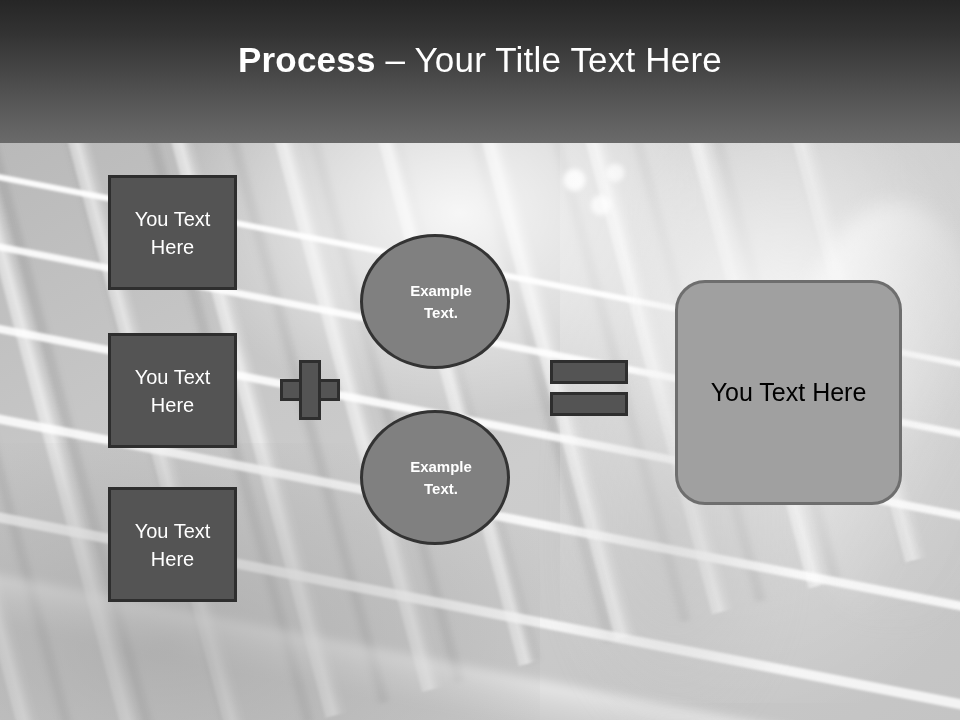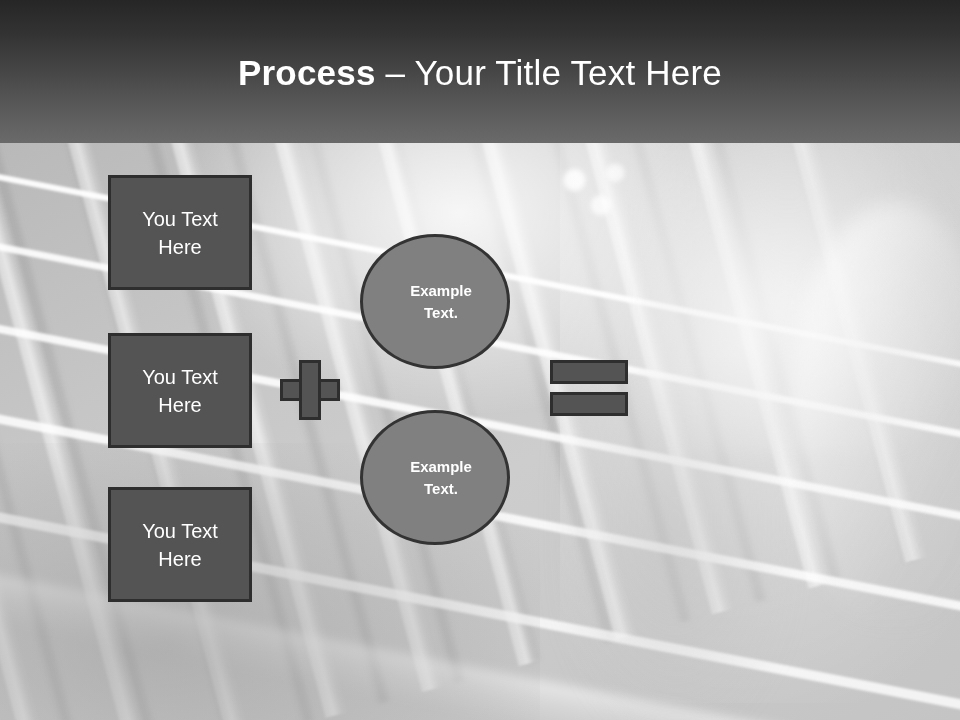--- a/index.html
+++ b/index.html
@@ -142,36 +142,36 @@
 
   
   .header {
     position: absolute;
     left: 0; top: 0;
     width: 960px; height: 143px;
     background: linear-gradient(to bottom, #262626 0%, #333333 24%, #4a4a4a 55%, #5e5e5e 82%, #6a6a6a 100%);
   }
   .title {
     position: absolute;
-    left: 0; top: 53px;
+    left: 0; top: 40px;
     width: 960px;
     text-align: center;
     color: #ffffff;
     font-size: 35px;
     line-height: 40px;
     letter-spacing: 0.2px;
     white-space: nowrap;
   }
   .title .t-bold { font-weight: bold; }
   .title .t-rest { font-weight: normal; }
 
   
   .pbox {
     position: absolute;
-    width: 144px;
+    width: 129px;
     height: 115px;
     background: #545454;
     border: 3px solid #2e2e2e;
     box-sizing: border-box;
     color: #ffffff;
     font-size: 20px;
     line-height: 28px;
     display: flex;
     align-items: center;
     justify-content: center;
@@ -322,14 +322,17 @@
       <span>Example</span><br>
       <span>Text.</span>
     </span>
   </div>
 
   <div class="equals">
     <div class="ebar ebar-top"></div>
     <div class="ebar ebar-bot"></div>
   </div>
 
+  <div class="result">
+    <span>You Text Here</span>
+  </div>
 
 </div>
 
 </body></html>

